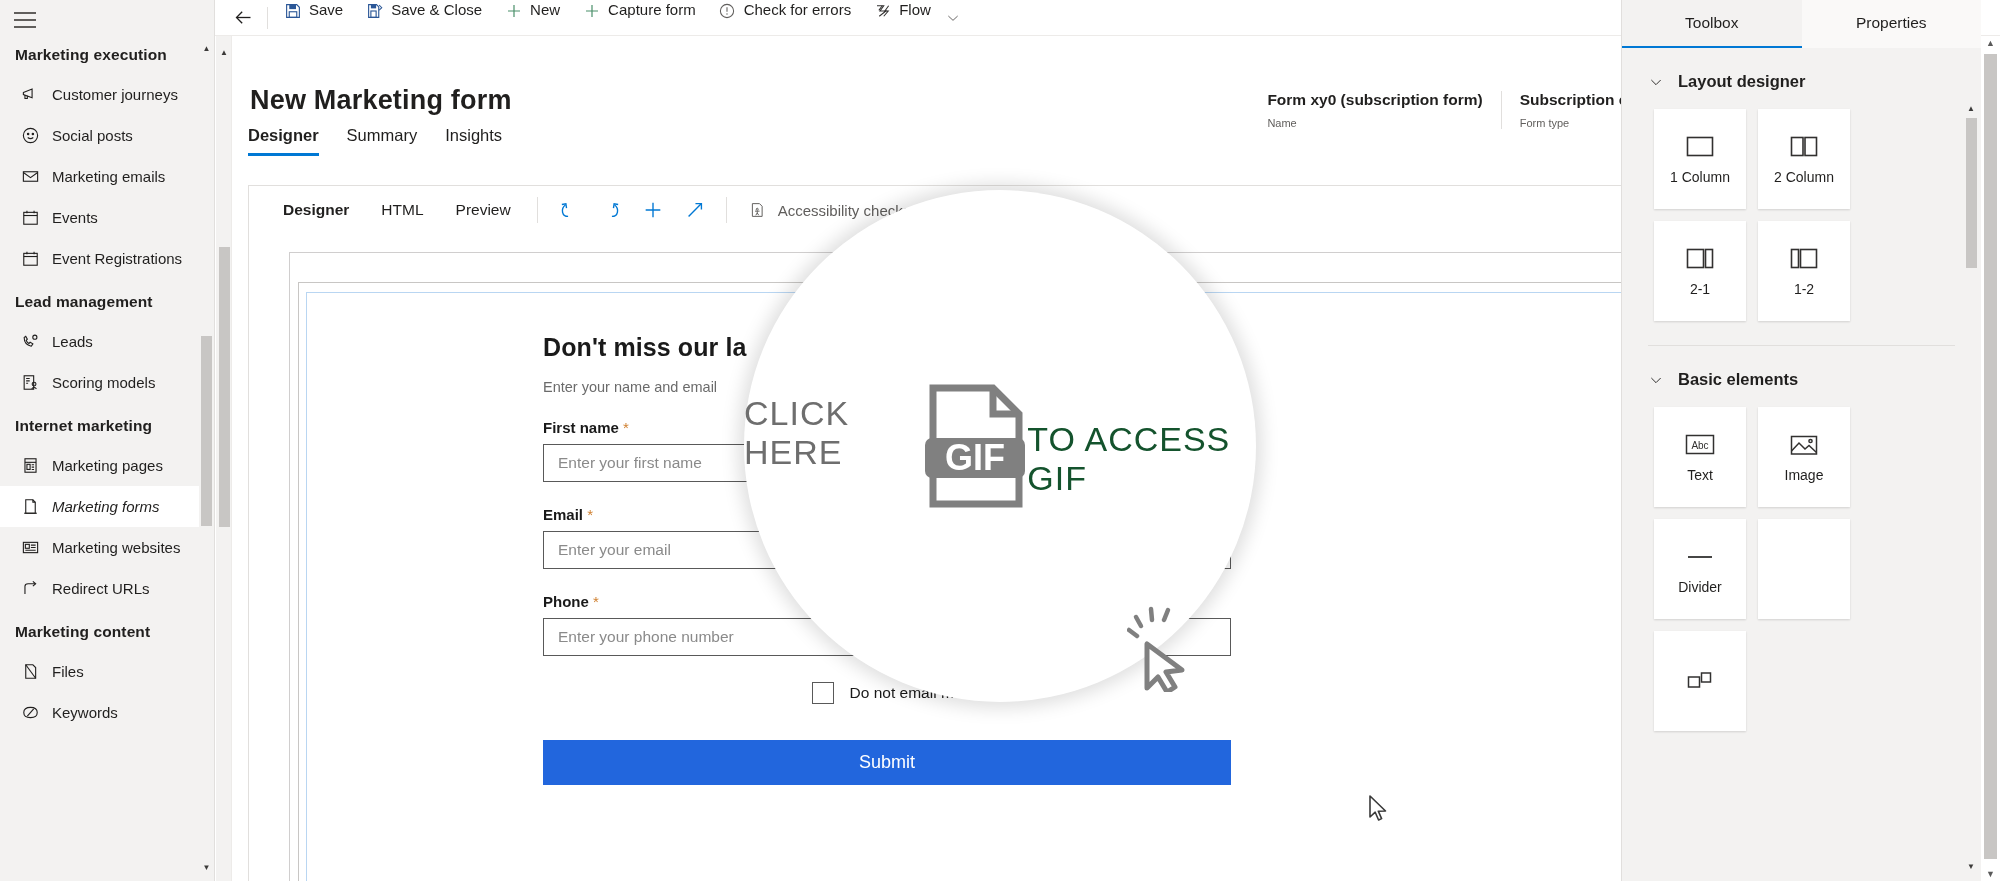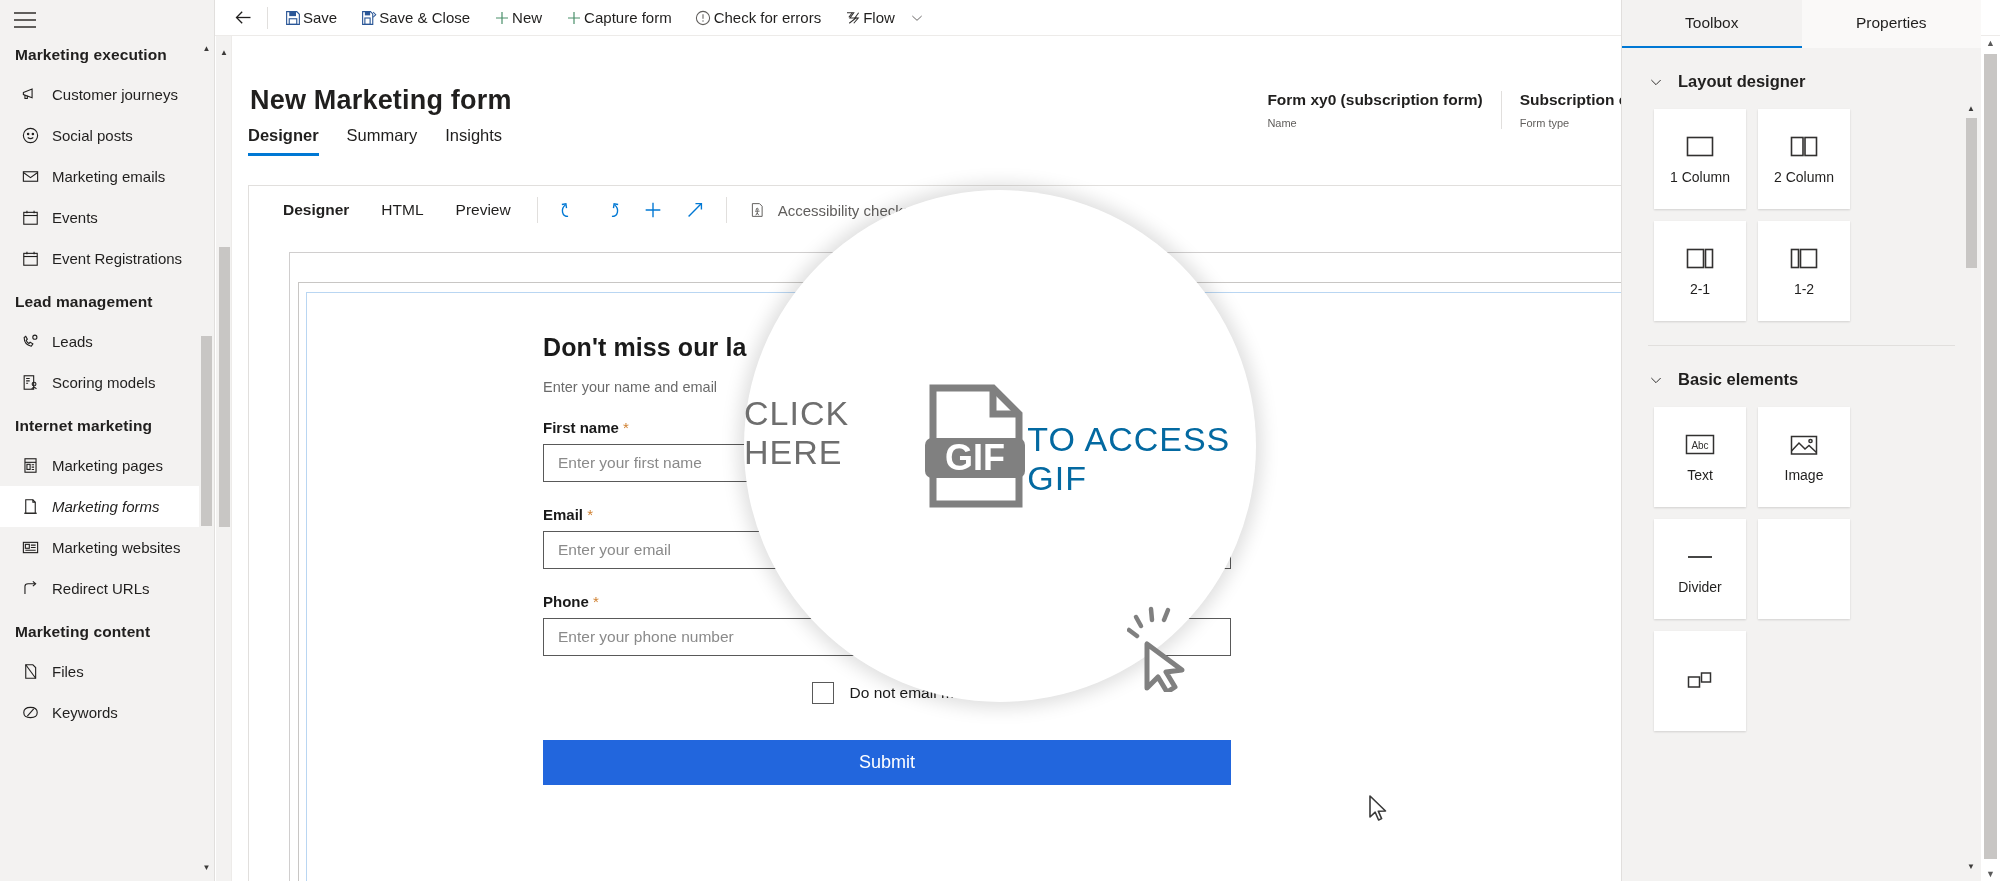--- a/index.html
+++ b/index.html
@@ -66,21 +66,21 @@
     border-bottom: 1px solid #edebe9;
     display: flex; align-items: center;
     padding-left: 8px;
   }
   .cmd-back {
     width: 40px; height: 36px; display:flex; align-items:center; justify-content:center;
     cursor:pointer; color:#201f1e;
   }
   .cmd-sep { width:1px; height:22px; background:#e1dfdd; margin:0 4px; }
   .cmd-btn {
-    display:flex; align-items:center; gap:1px; height:33px;
+    display:flex; gap:7px; height:33px;
     padding: 0 11px; cursor:pointer; font-size:15px; color:#201f1e;
     white-space:nowrap;
   }
   .cmd-ico { width:19px; height:19px; display:flex; align-items:center; justify-content:center; }
   .cmd-ico svg { width:18px; height:18px; display:block; }
   .cmd-chev { display:flex; align-items:center; padding: 0 9px 0 3px; height:36px; cursor:pointer; }
 
   
   #formheader {
     position:absolute; left: 215px; top: 36px; right: 0; height: 100px;
@@ -258,21 +258,21 @@
   
   #gif-overlay {
     position:absolute; left:744px; top:190px; width:512px; height:512px;
     border-radius:50%;
     background:#ffffff;
     box-shadow: 0 0 18px 6px rgba(0,0,0,0.13);
     display:flex; flex-direction:row; align-items:center; justify-content:center;
     cursor:pointer; z-index:50;
   }
   #gif-top { font-size:34px; color:#6e6e6e; letter-spacing:1px; margin-bottom:26px; }
-  #gif-bot { font-size:34px; color:#0369a1; letter-spacing:1px; margin-top:26px; }
+  #gif-bot { font-size:34px; color:#14532d; letter-spacing:1px; margin-top:26px; }
   #gif-icon svg { display:block; }
   #gif-cursor { position:absolute; left:1127px; top:600px; z-index:51; }
 
   
   #mouse { position:absolute; left:1368px; top:795px; z-index:60; }
 </style>
 </head>
 <body>
 
 <div id="root">

